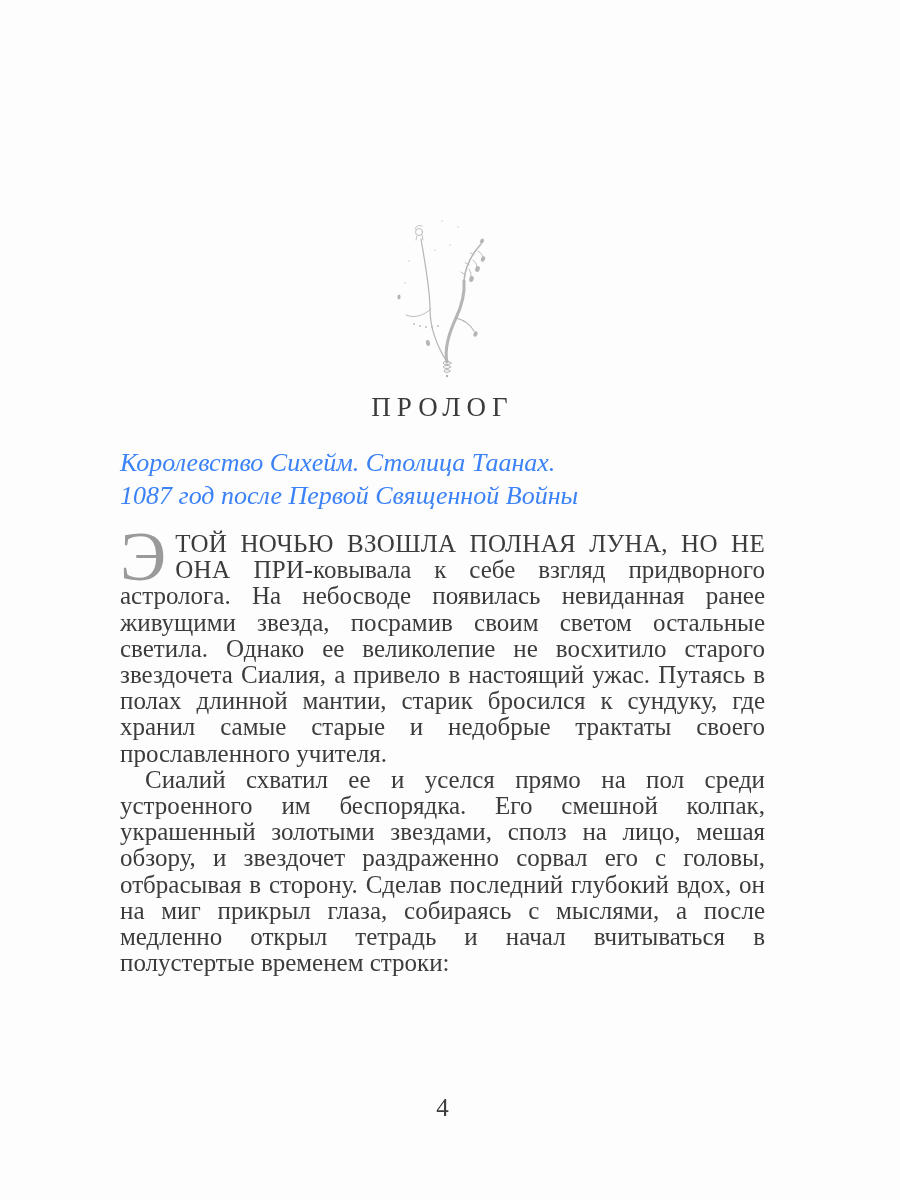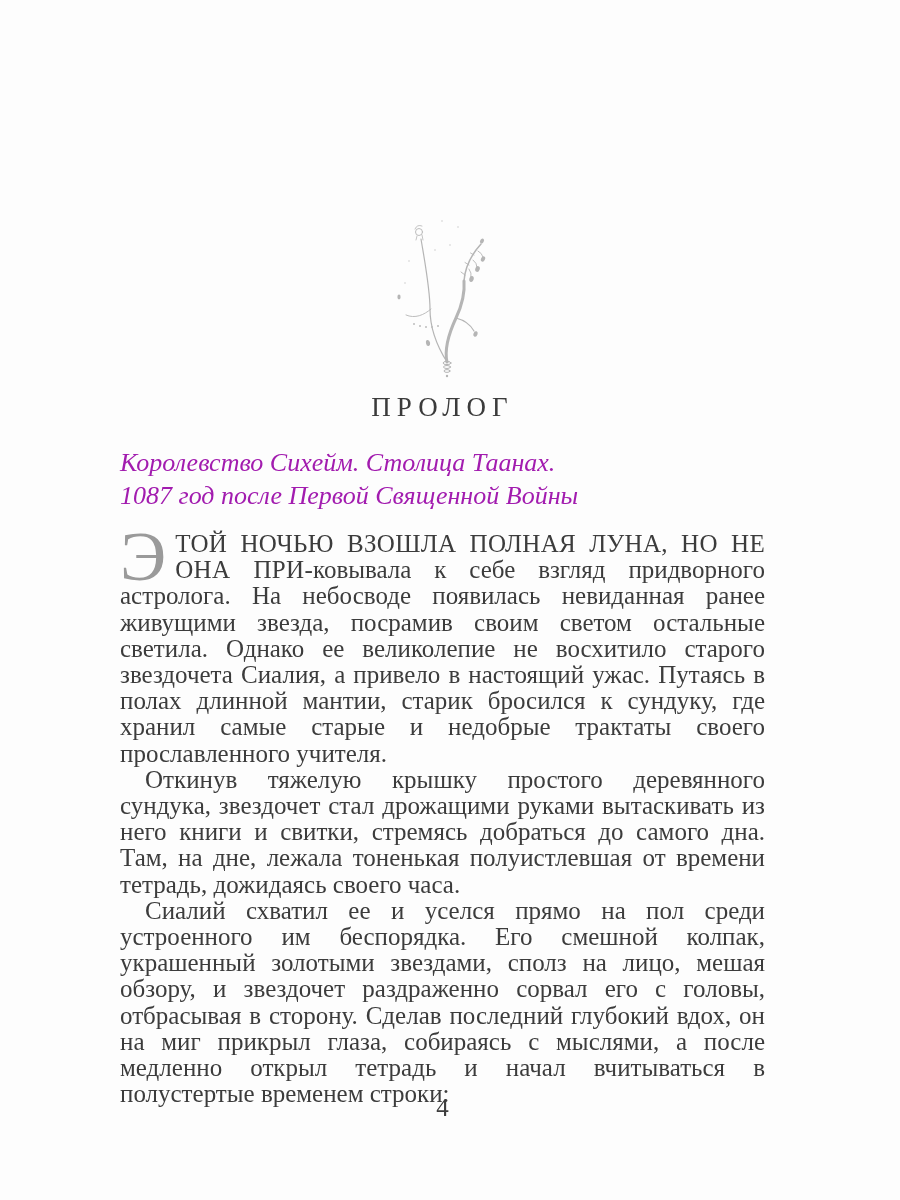--- a/index.html
+++ b/index.html
@@ -35,21 +35,21 @@
     white-space: nowrap;
   }
   .epigraph {
     position: absolute;
     left: 120px;
     top: 446px;
     width: 645px;
     font-style: italic;
     font-size: 26px;
     line-height: 33px;
-    color: #a21caf;
+    color: #3b82f6;
   }
   .bodytext {
     position: absolute;
     left: 120px;
     top: 531px;
     width: 645px;
     font-size: 25px;
     line-height: 26.2px;
     text-align: justify;
     color: #3c3c3c;
@@ -141,19 +141,18 @@
 
   <div class="heading">ПРОЛОГ</div>
 
   <div class="epigraph">
     <div>Королевство Сихейм. Столица Таанах.</div>
     <div>1087 год после Первой Священной Войны</div>
   </div>
 
   <div class="bodytext">
     <p><span class="dropcap">Э</span><span class="lead-caps">ТОЙ НОЧЬЮ ВЗОШЛА ПОЛНАЯ ЛУНА, НО НЕ ОНА ПРИ-</span><span>ковывала к себе взгляд придворного астролога. На небосводе появилась невиданная ранее живущими звезда, посрамив своим светом остальные светила. Однако ее великолепие не восхитило старого звездочета Сиалия, а привело в настоящий ужас. Путаясь в полах длинной мантии, старик бросился к сундуку, где хранил самые старые и недобрые трактаты своего прославленного учителя.</span></p>
-    <p class="indent">Откинув тяжелую крышку простого деревянного сундука, звездочет стал дрожащими руками вытаскивать из него книги и свитки, стремясь добраться до самого дна. Там, на дне, лежала тоненькая полуистлевшая от времени тетрадь, дожидаясь своего часа.</p>
     <p class="indent">Сиалий схватил ее и уселся прямо на пол среди устроенного им беспорядка. Его смешной колпак, украшенный золотыми звездами, сполз на лицо, мешая обзору, и звездочет раздраженно сорвал его с головы, отбрасывая в сторону. Сделав последний глубокий вдох, он на миг прикрыл глаза, собираясь с мыслями, а после медленно открыл тетрадь и начал вчитываться в полустертые временем строки:</p>
   </div>
 
   <div class="pagenum">4</div>
 
 </div>
 
 </body></html>

